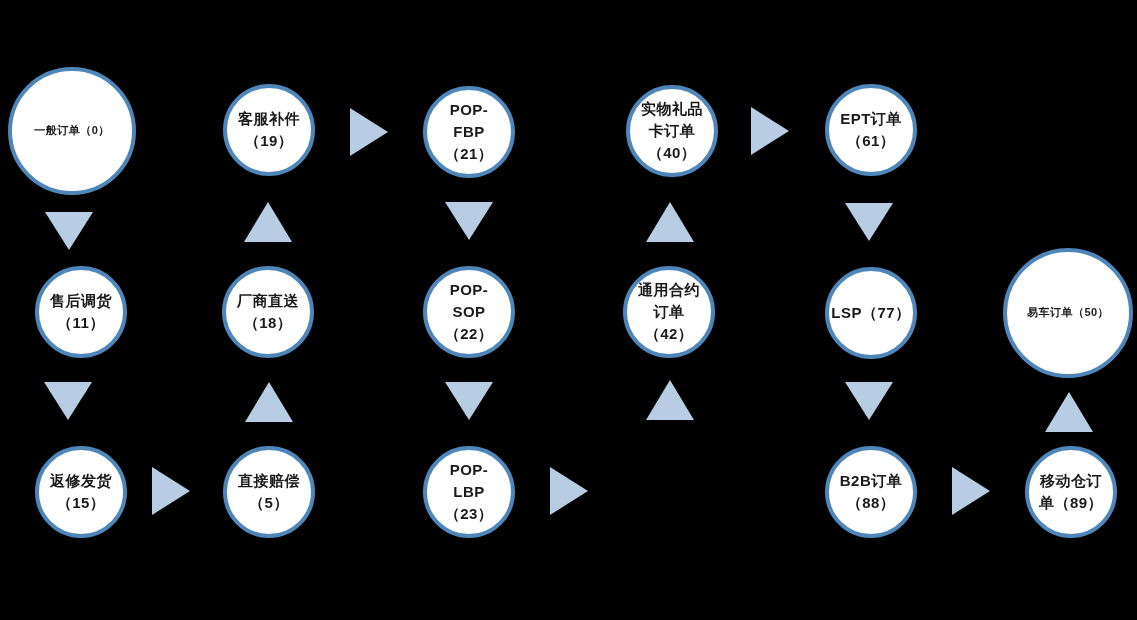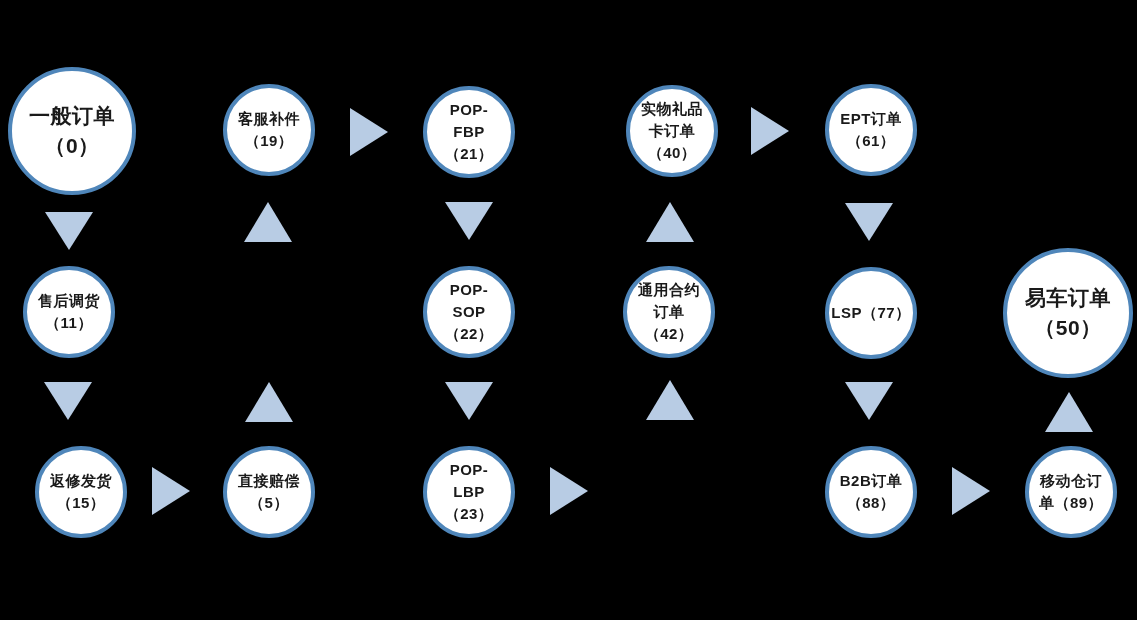--- a/index.html
+++ b/index.html
@@ -31,21 +31,21 @@
   }
   .node-label{
     white-space:pre-line;
     font-weight:bold;
     font-size:15px;
     line-height:1.45;
     color:var(--text);
     letter-spacing:0.5px;
   }
   .node.large .node-label{
-    font-size:21px;
+    font-size:11px;
   }
   .arrow{
     position:absolute;
     width:0;height:0;
   }
   .arrow.down{
     border-left:24px solid transparent;
     border-right:24px solid transparent;
     border-top:38px solid var(--arrow-fill);
   }
@@ -80,23 +80,27 @@
   <div class="node" style="left:626px;top:85px;width:92px;height:92px">
     <span class="node-label">实物礼品
 卡订单
 （40）</span>
   </div>
   <div class="node" style="left:825px;top:84px;width:92px;height:92px">
     <span class="node-label">EPT订单
 （61）</span>
   </div>
 
-  <div class="node" style="left:23px;top:266px;width:92px;height:92px">
+  <div class="node" style="left:35px;top:266px;width:92px;height:92px">
     <span class="node-label">售后调货
 （11）</span>
+  </div>
+  <div class="node" style="left:222px;top:266px;width:92px;height:92px">
+    <span class="node-label">厂商直送
+（18）</span>
   </div>
   <div class="node" style="left:423px;top:266px;width:92px;height:92px">
     <span class="node-label">POP-
 SOP
 （22）</span>
   </div>
   <div class="node" style="left:623px;top:266px;width:92px;height:92px">
     <span class="node-label">通用合约
 订单
 （42）</span>

